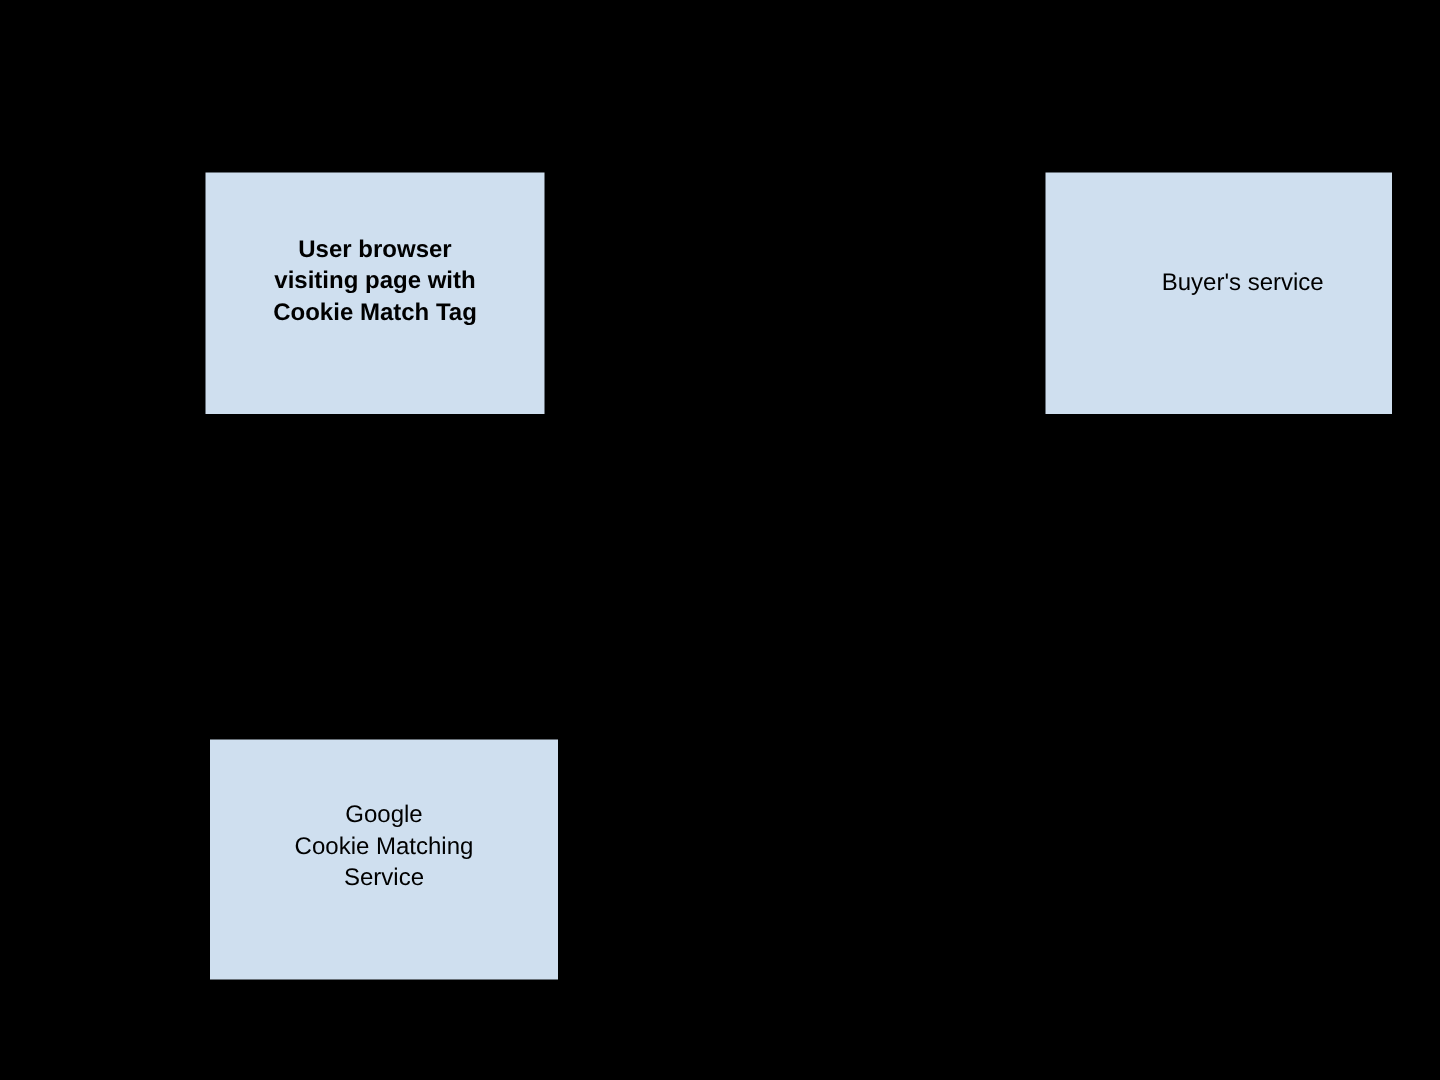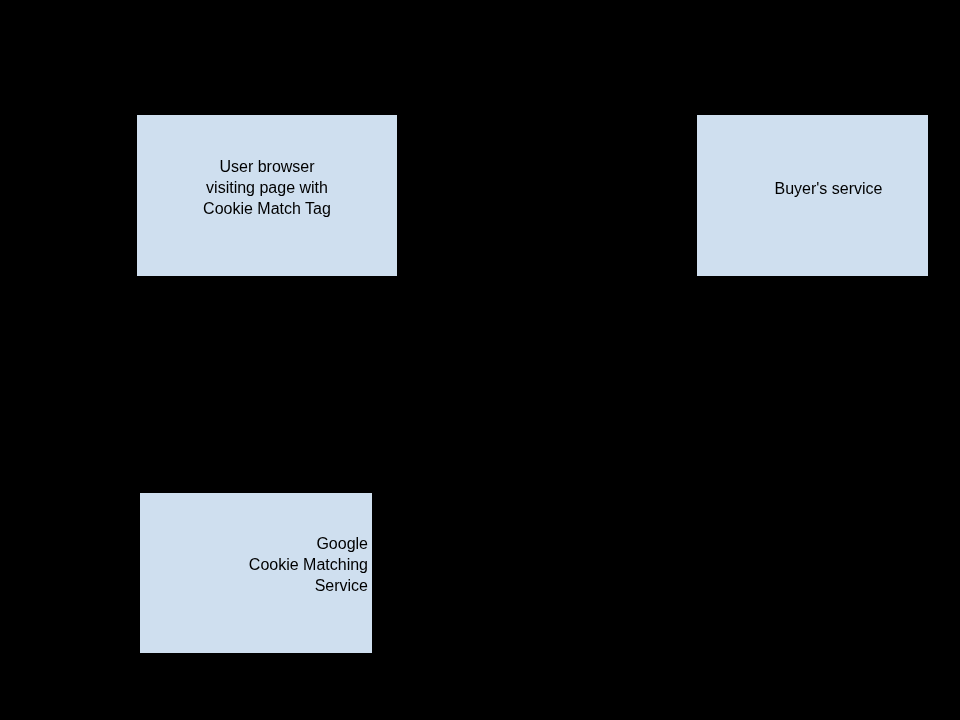--- a/index.html
+++ b/index.html
@@ -35,22 +35,23 @@
   .node-label {
     display: block;
     width: 100%;
     text-align: center;
     white-space: pre-line;
   }
   
   #node-user-browser {
     left: 137px;
     top: 115px;
-    width: 260px;
+    width: 226px;
     height: 161px;
+    font-weight: bold;
   }
   #node-user-browser .node-label {
     transform: translateY(-8px);
   }
   #node-buyers-service {
     left: 697px;
     top: 115px;
     width: 231px;
     height: 161px;
     padding-left: 36px;
@@ -59,21 +60,20 @@
     transform: translateY(-7px);
   }
   #node-google-cookie-matching-service {
     left: 140px;
     top: 493px;
     width: 232px;
     height: 160px;
   }
   #node-google-cookie-matching-service .node-label {
     transform: translateY(-9px);
-    text-align: right;
   }
 </style>
 </head>
 <body>
 
 <div id="canvas">
 
   <div class="node-box" id="node-user-browser" style="background: #cfdfef;">
     <span class="node-label">User browser
 visiting page with

